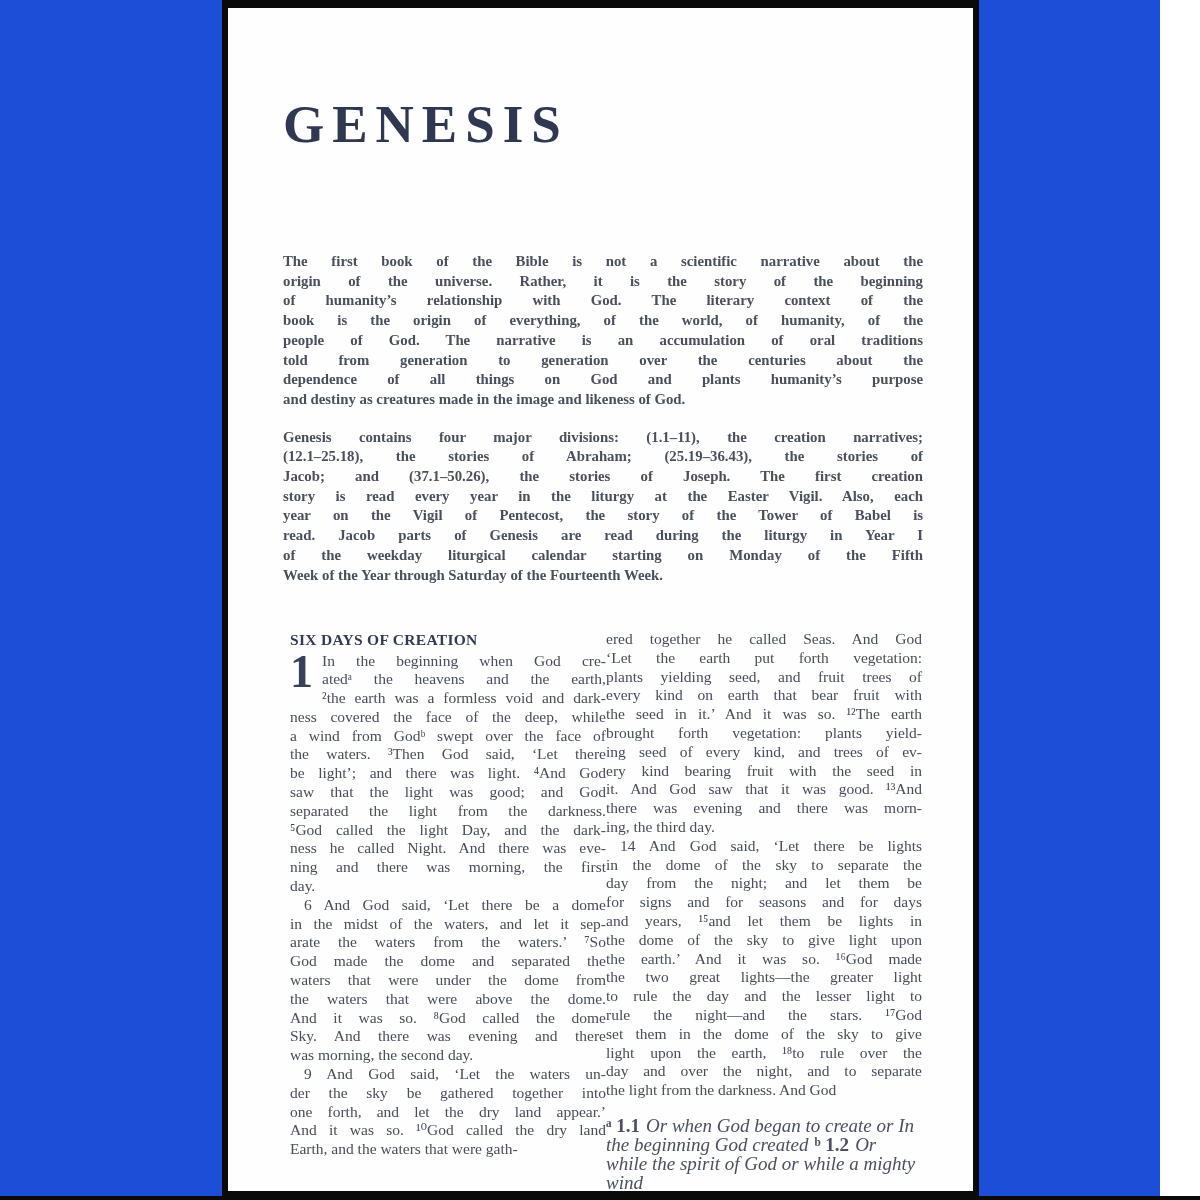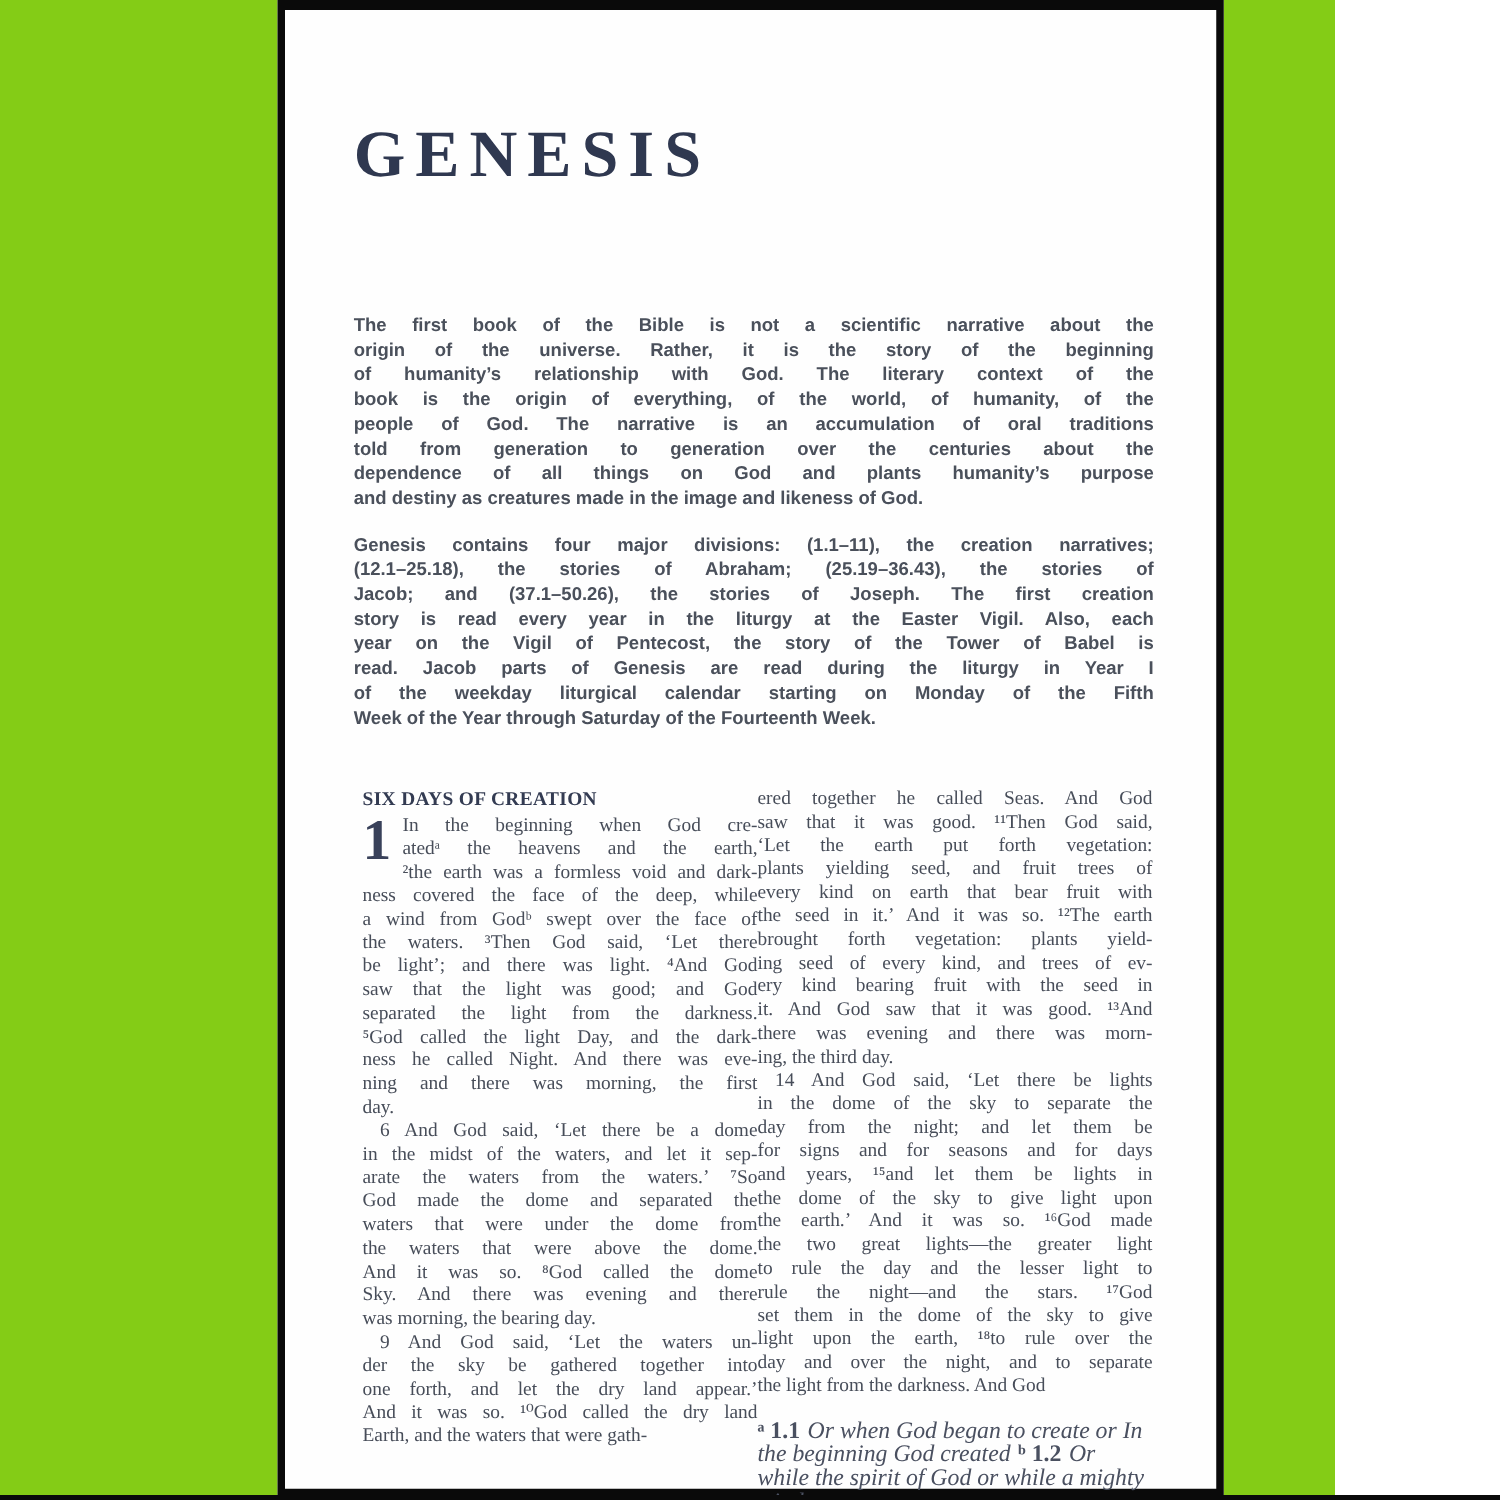--- a/index.html
+++ b/index.html
@@ -1,26 +1,26 @@
 <!DOCTYPE html>
 <html><head>
 <meta charset="utf-8">
 <style>
   html,body{margin:0;padding:0;background:#ffffff;width:1200px;height:1200px;overflow:hidden;}
-  .canvas{position:relative;width:1068px;height:1200px;background:#84cc16;font-family:"Liberation Serif","DejaVu Serif",serif;}
+  .canvas{position:relative;width:1160px;height:1200px;background:#1d4ed8;font-family:"Liberation Serif","DejaVu Serif",serif;}
   .page{position:absolute;left:222px;top:0;width:757px;height:1200px;box-sizing:border-box;
         background:#fefefe;border:6px solid #0a0a0a;border-top-width:8px;border-bottom-width:9px;}
   .bottom-strip{position:absolute;left:0;top:1196px;width:1200px;height:4px;background:#0a0a0a;}
 
   .book-title{position:absolute;left:55px;top:86px;margin:0;
         font-family:"Liberation Serif","DejaVu Serif",serif;font-weight:bold;
         font-size:53px;letter-spacing:8px;color:#2f3850;}
 
   .intro{position:absolute;left:55px;top:244px;width:640px;
-        font-family:Liberation Sans, sans-serif;font-weight:bold;
+        font-family:Liberation Serif, serif;font-weight:bold;
         font-size:14.8px;line-height:19.7px;color:#4a505b;}
   .intro .para{margin:0 0 18px 0;}
   .intro .ln{white-space:nowrap;}
 
   .columns{position:absolute;left:62px;top:622px;width:652px;display:flex;
         font-family:"Liberation Serif","DejaVu Serif",serif;
         font-size:15.5px;line-height:18.8px;color:#474d59;}
   .col{width:316px;}
   .section-heading{margin:0 0 2px 0;font-size:15.5px;line-height:19.5px;font-weight:bold;
         color:#333b52;letter-spacing:0.3px;}
@@ -92,35 +92,34 @@
         </div>
         <div class="para ind">
             <div class="ln">6 And God said, ‘Let there be a dome</div>
             <div class="ln">in the midst of the waters, and let it sep-</div>
             <div class="ln">arate the waters from the waters.’ ⁷So</div>
             <div class="ln">God made the dome and separated the</div>
             <div class="ln">waters that were under the dome from</div>
             <div class="ln">the waters that were above the dome.</div>
             <div class="ln">And it was so. ⁸God called the dome</div>
             <div class="ln">Sky. And there was evening and there</div>
-            <div class="ln">was morning, the bearing day.</div>
+            <div class="ln">was morning, the second day.</div>
           </div>
         <div class="para ind">
             <div class="ln">9 And God said, ‘Let the waters un-</div>
             <div class="ln">der the sky be gathered together into</div>
             <div class="ln">one forth, and let the dry land appear.’</div>
             <div class="ln">And it was so. ¹⁰God called the dry land</div>
             <div class="ln">Earth, and the waters that were gath-</div>
           </div>
       </div>
 
       <div class="col">
         <div class="para">
             <div class="ln">ered together he called Seas. And God</div>
-            <div class="ln">saw that it was good. ¹¹Then God said,</div>
             <div class="ln">‘Let the earth put forth vegetation:</div>
             <div class="ln">plants yielding seed, and fruit trees of</div>
             <div class="ln">every kind on earth that bear fruit with</div>
             <div class="ln">the seed in it.’ And it was so. ¹²The earth</div>
             <div class="ln">brought forth vegetation: plants yield-</div>
             <div class="ln">ing seed of every kind, and trees of ev-</div>
             <div class="ln">ery kind bearing fruit with the seed in</div>
             <div class="ln">it. And God saw that it was good. ¹³And</div>
             <div class="ln">there was evening and there was morn-</div>
             <div class="ln">ing, the third day.</div>

